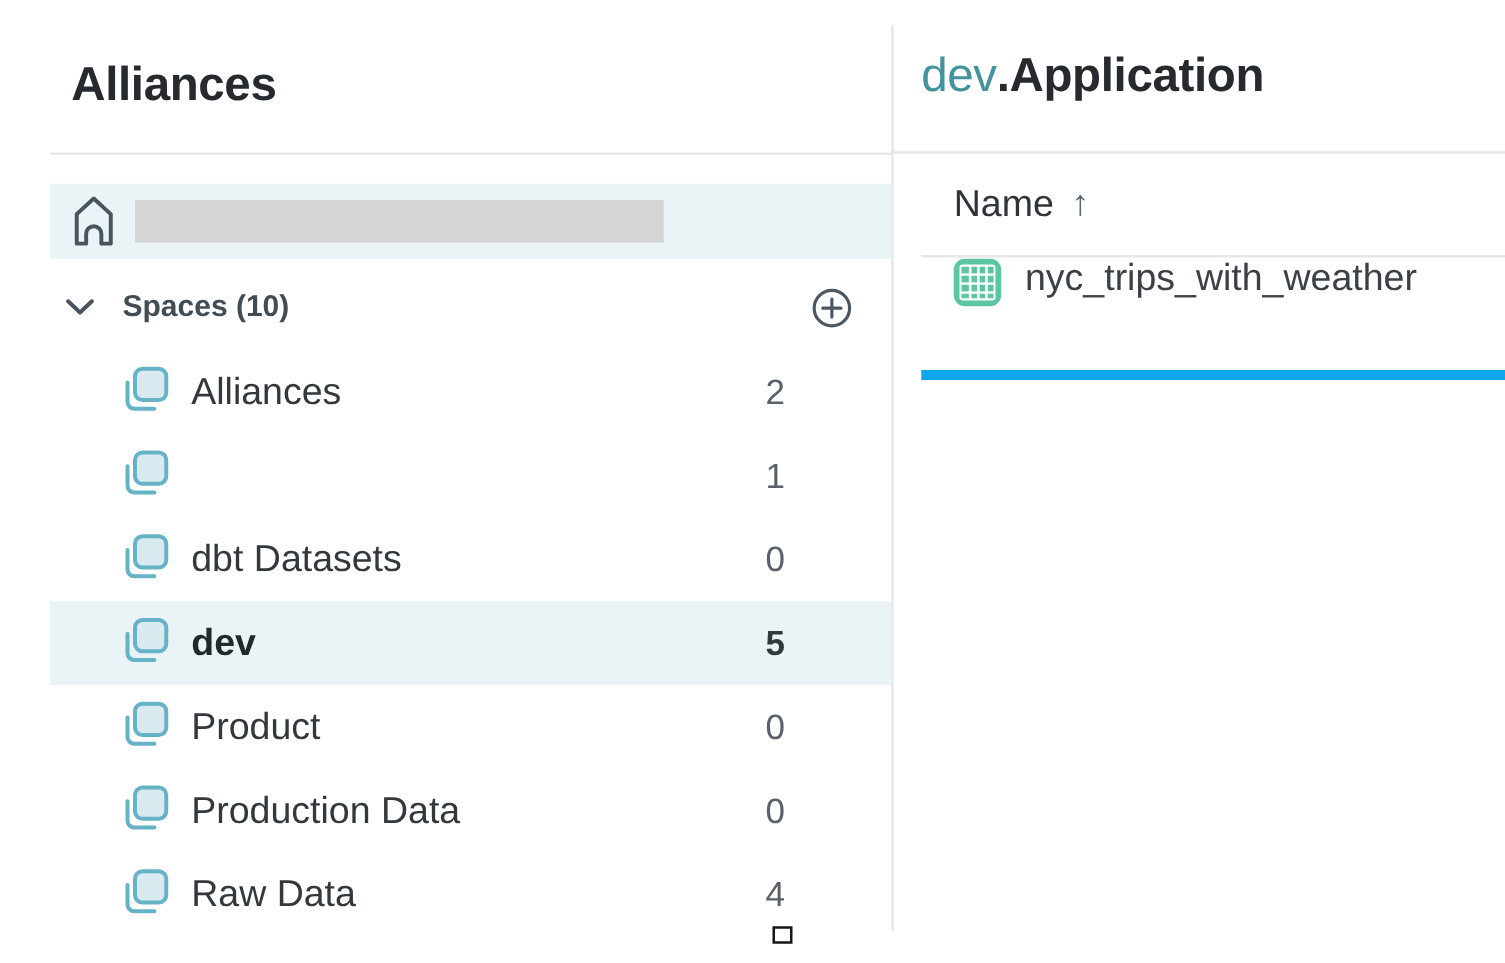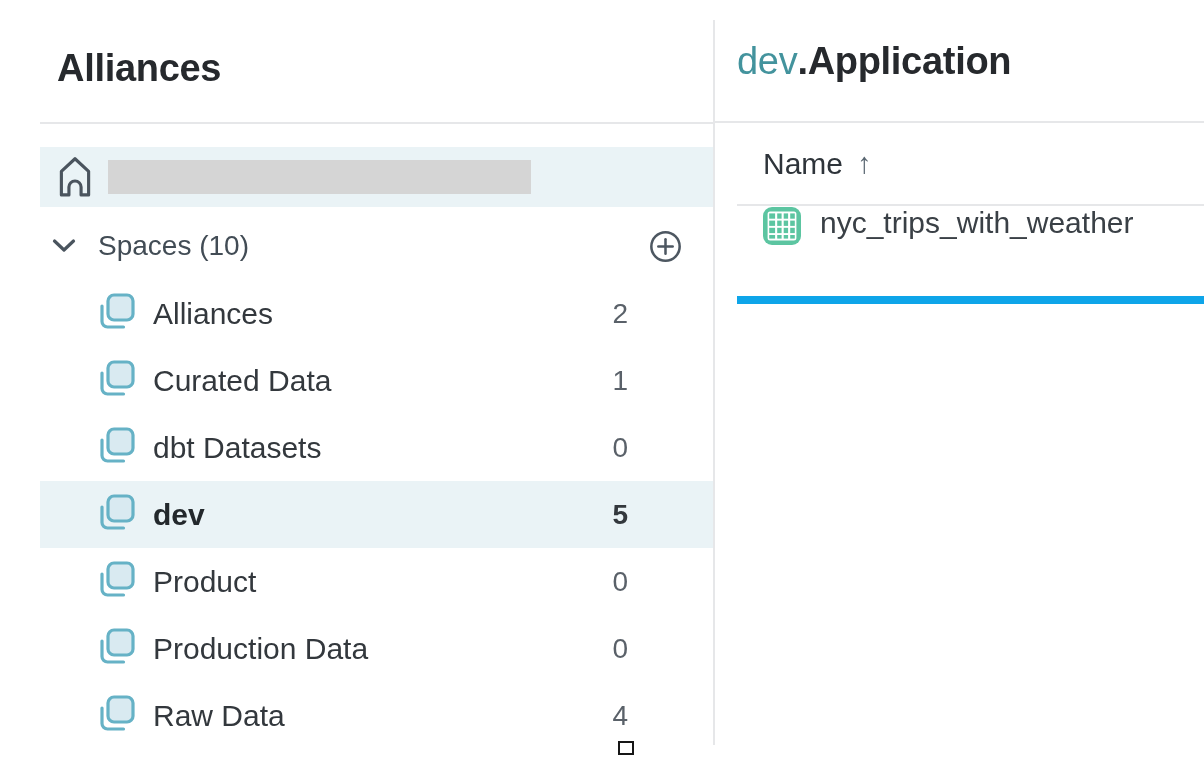--- a/index.html
+++ b/index.html
@@ -19,21 +19,21 @@
     position:absolute;left:40px;top:145px;width:673px;height:60px;
     background:var(--row-highlight,#eaf3f6);display:flex;align-items:center;cursor:pointer;
   }
   .home-icon{margin-left:15px;flex:0 0 auto;}
   .redacted-bar{margin-left:13px;width:423px;height:34px;background:var(--placeholder-gray,#d5d5d5);}
   .spaces-header{
     position:absolute;left:40px;top:214px;width:673px;height:60px;
     display:flex;align-items:center;
   }
   .chevron-btn{margin-left:12px;display:flex;align-items:center;cursor:pointer;}
-  .spaces-label{margin-left:22px;font-size:28px;color:#424c55;}
+  .spaces-label{margin-left:22px;font-size:24px;color:#424c55;font-weight:bold;}
   .plus-btn{margin-left:auto;margin-right:31px;display:flex;align-items:center;cursor:pointer;}
   .space-list{position:absolute;left:40px;top:278px;width:673px;margin:0;padding:0;list-style:none;}
   .space-item{height:67px;display:flex;align-items:center;cursor:pointer;}
   .space-item .sq-icon{margin-left:55px;flex:0 0 auto;}
   .space-item .item-label{margin-left:17px;font-size:30px;color:#33383d;}
   .space-item .item-count{margin-left:auto;padding-right:85px;font-size:28px;color:#5a6169;}
   .space-item.selected{background:var(--row-highlight,#eaf3f6);}
   .space-item.selected .item-label{font-weight:700;color:#23282c;}
   .space-item.selected .item-count{font-weight:700;color:#33383d;}
   
@@ -101,21 +101,20 @@
               <rect x="13" y="4" width="25" height="25" rx="6" fill="#d9eaf1" stroke="#66b2c6" stroke-width="3.2"></rect>
             </svg></span>
         <span class="item-label">Alliances</span>
         <span class="item-count">2</span>
       </li>
       <li class="space-item">
         <span class="sq-icon"><svg width="41" height="41" viewBox="0 0 41 41" fill="none">
               <path d="M7 15 V30.5 a5.5 5.5 0 0 0 5.5 5.5 H28.5" stroke="#66b2c6" stroke-width="3.2" stroke-linecap="round"></path>
               <rect x="13" y="4" width="25" height="25" rx="6" fill="#d9eaf1" stroke="#66b2c6" stroke-width="3.2"></rect>
             </svg></span>
-        <span class="item-label">Curated Data</span>
         <span class="item-count">1</span>
       </li>
       <li class="space-item">
         <span class="sq-icon"><svg width="41" height="41" viewBox="0 0 41 41" fill="none">
               <path d="M7 15 V30.5 a5.5 5.5 0 0 0 5.5 5.5 H28.5" stroke="#66b2c6" stroke-width="3.2" stroke-linecap="round"></path>
               <rect x="13" y="4" width="25" height="25" rx="6" fill="#d9eaf1" stroke="#66b2c6" stroke-width="3.2"></rect>
             </svg></span>
         <span class="item-label">dbt Datasets</span>
         <span class="item-count">0</span>
       </li>

